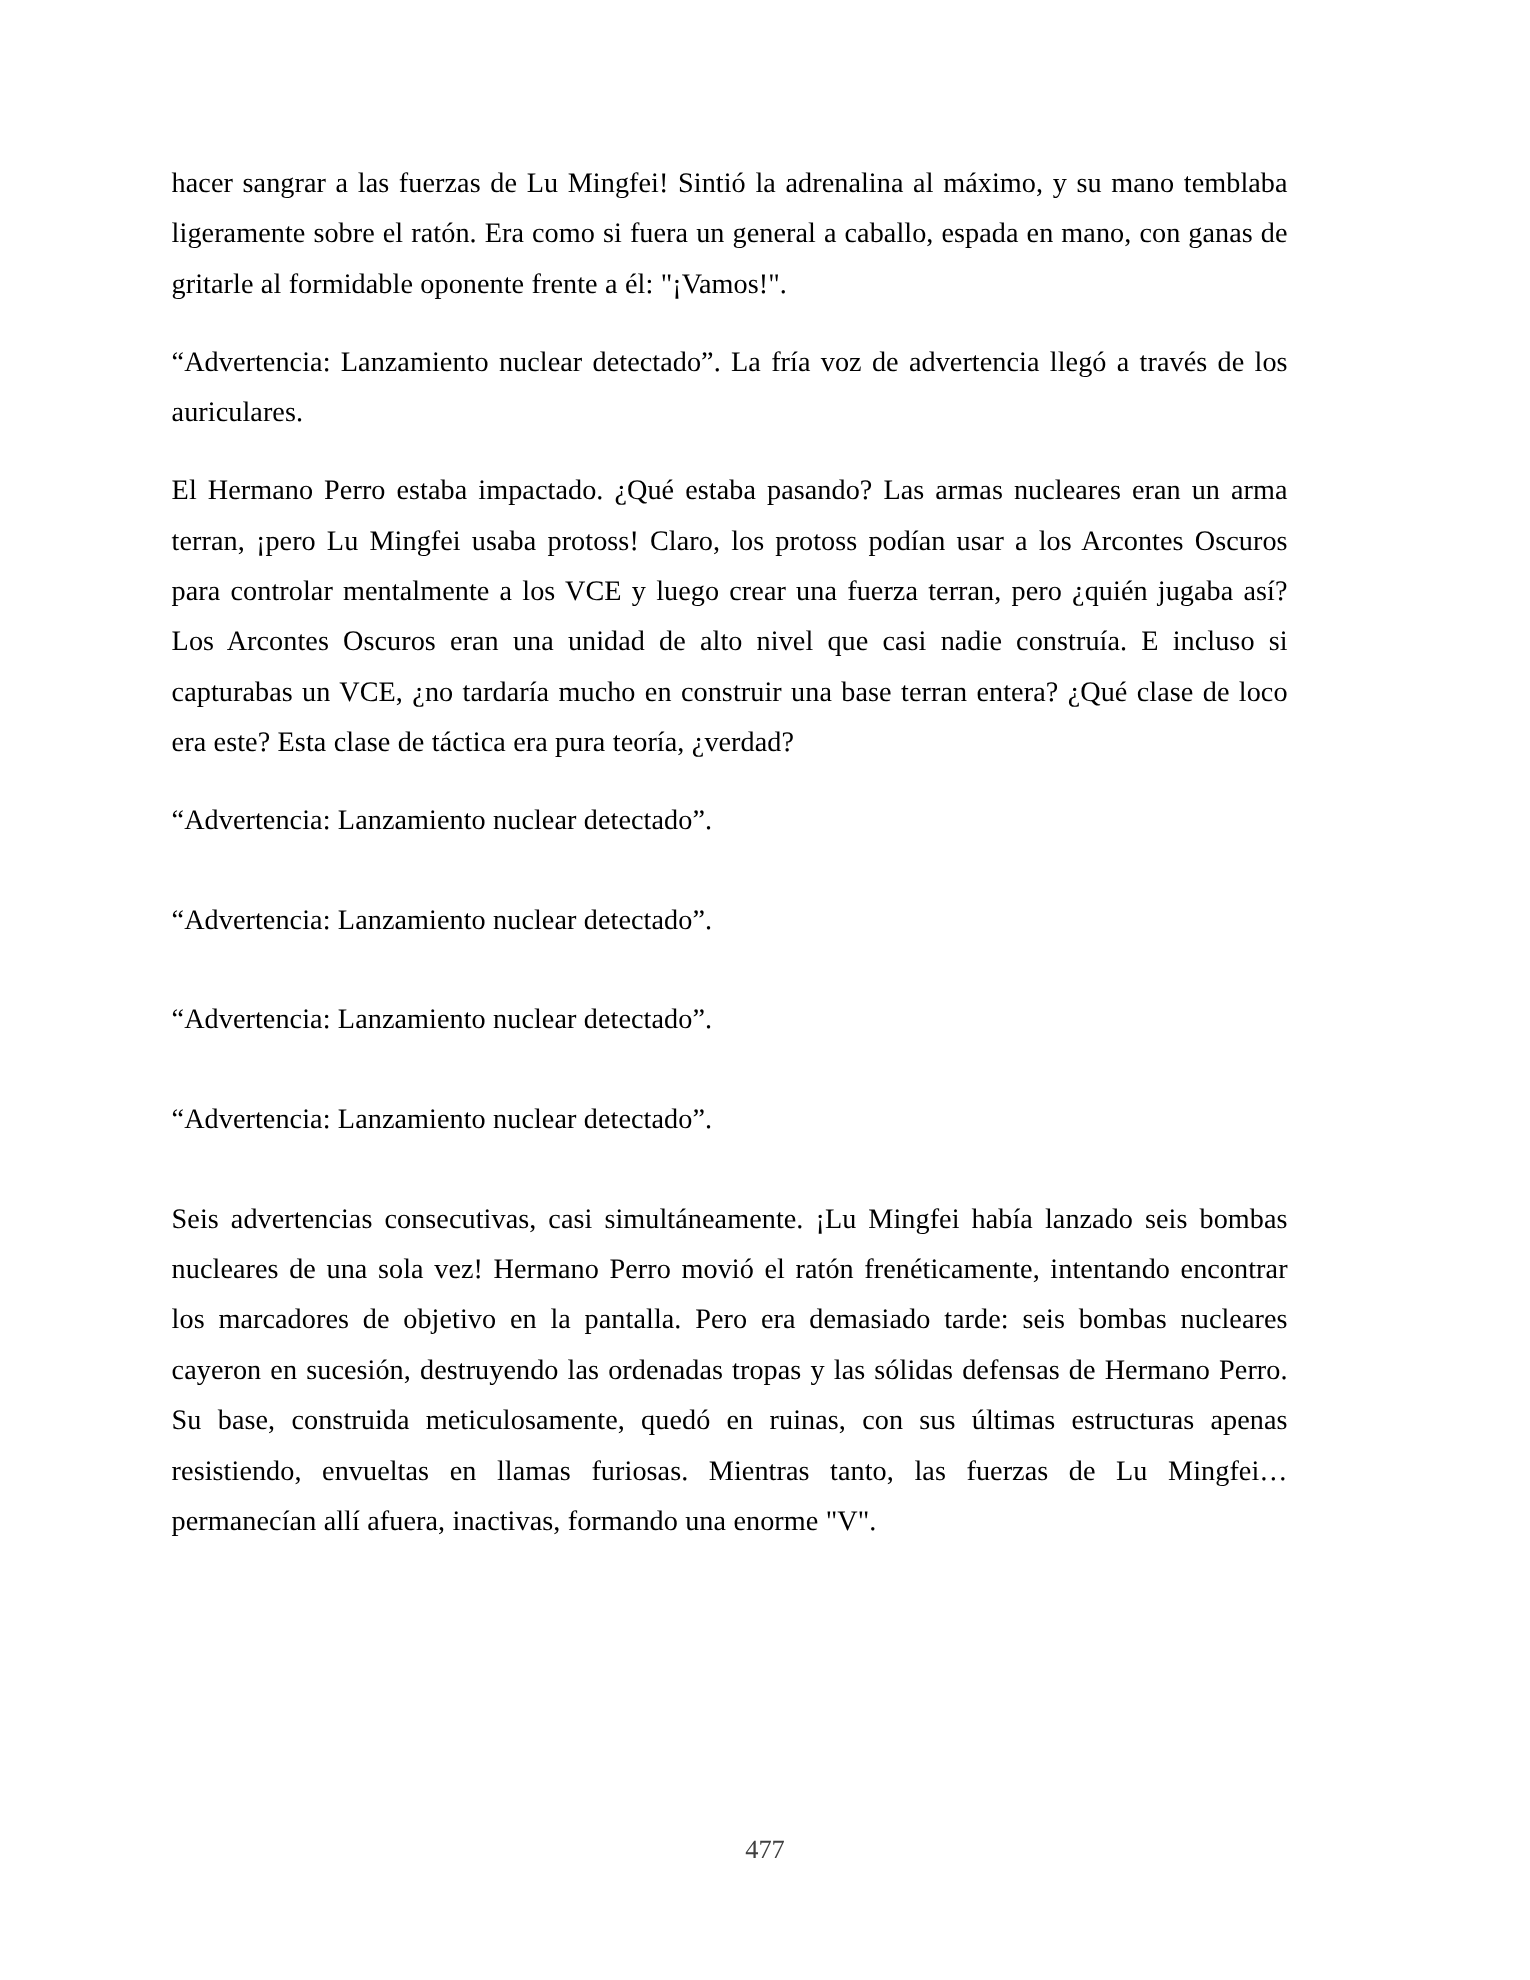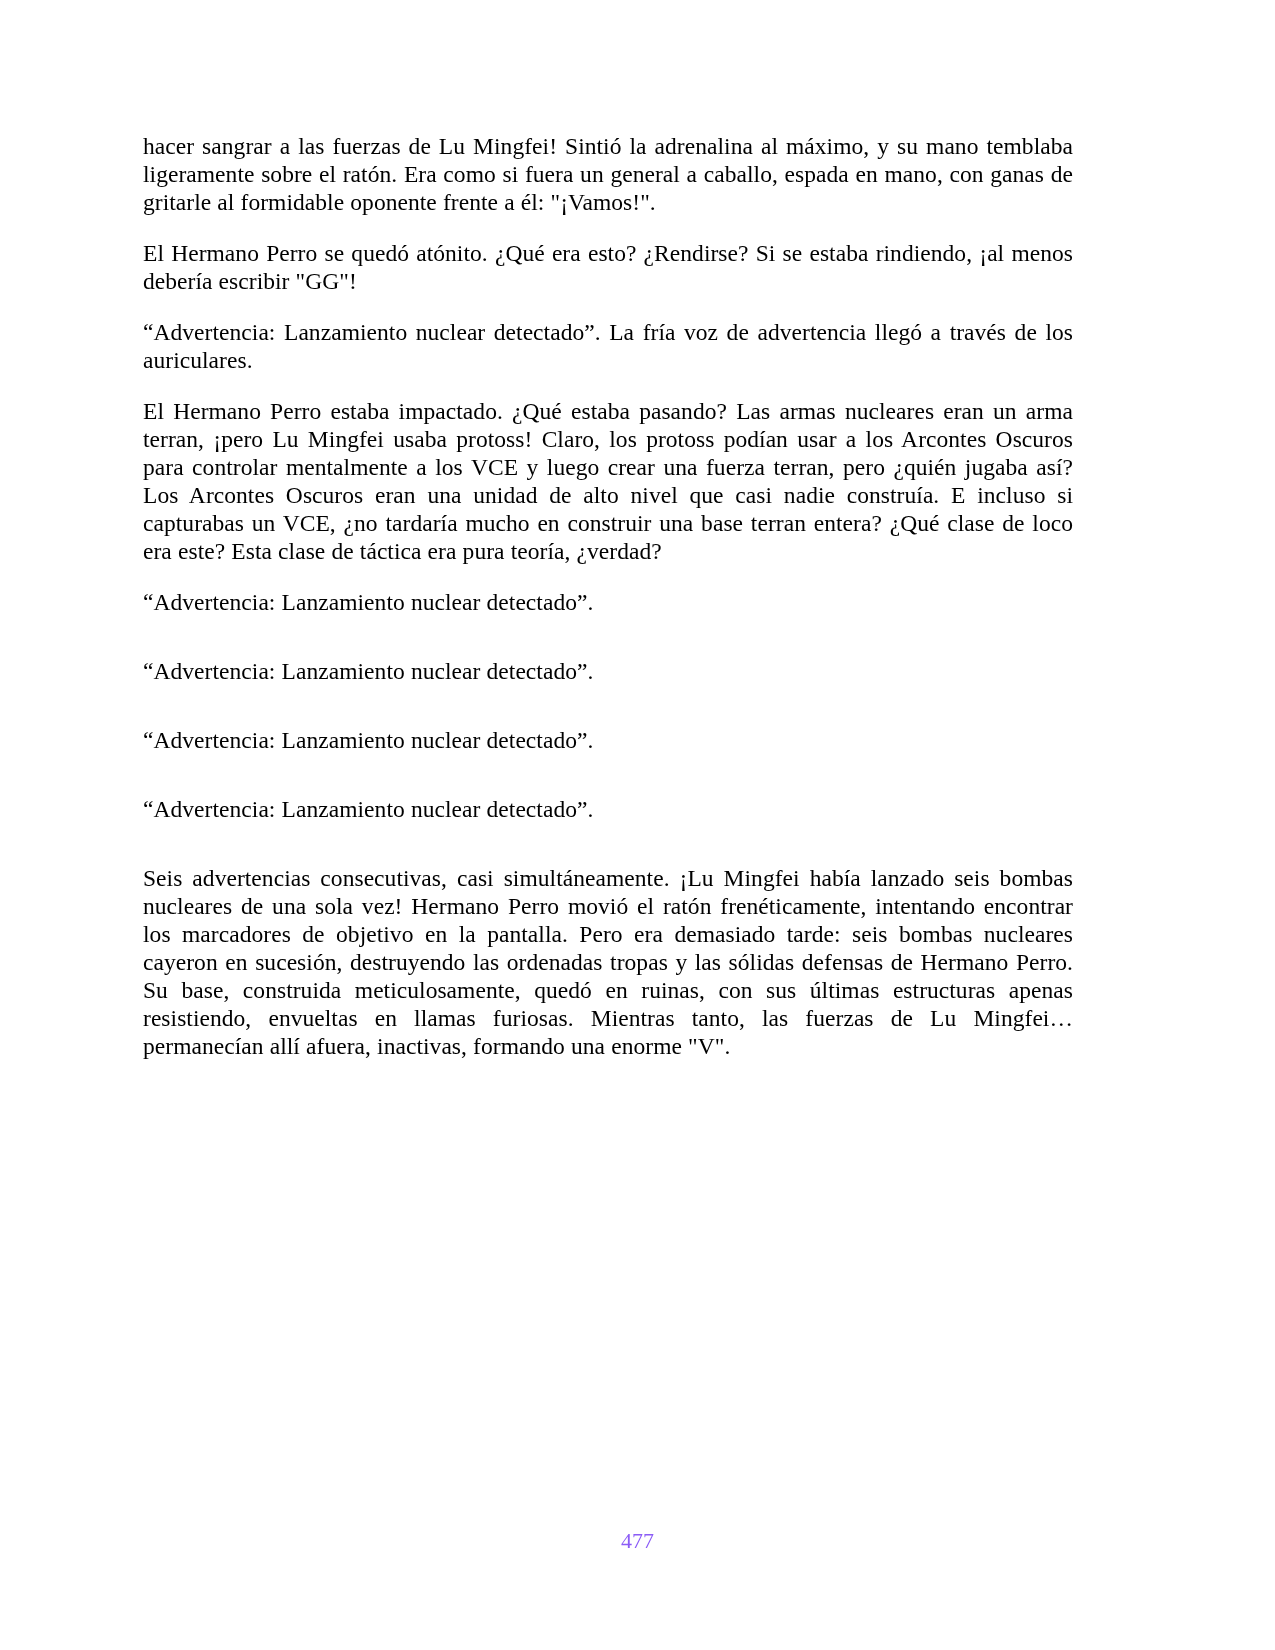--- a/index.html
+++ b/index.html
@@ -22,21 +22,21 @@
     overflow: hidden;
   }
   .content {
     position: absolute;
     left: 143px;
     top: 132px;
     width: 930px;
   }
   .para {
     font-size: 23.5px;
-    line-height: 28px;
+    line-height: 42px;
     text-align: justify;
     text-justify: inter-word;
     margin: 0 0 23px 0;
     letter-spacing: 0.05px;
     word-spacing: 0.2px;
     hyphens: none;
   }
   
   .para.single {
     text-align: left;
@@ -47,34 +47,33 @@
     margin-bottom: 41px;
   }
   .page-number {
     position: absolute;
     left: 0;
     right: 0;
     top: 1528px;
     text-align: center;
     font-size: 22px;
     font-family: "Liberation Serif", "DejaVu Serif", serif;
-    color: #8b5cf6;
+    color: #404040;
   }
 </style>
 </head>
 <body>
 
 <div class="page">
 
   <div class="content">
 
     <p class="para">hacer sangrar a las fuerzas de Lu Mingfei! Sintió la adrenalina al máximo, y su mano temblaba ligeramente sobre el ratón. Era como si fuera un general a caballo, espada en mano, con ganas de gritarle al formidable oponente frente a él: "¡Vamos!".</p>
 
 
-    <p class="para">El Hermano Perro se quedó atónito. ¿Qué era esto? ¿Rendirse? Si se estaba rindiendo, ¡al menos debería escribir "GG"!</p>
 
     <p class="para">“Advertencia: Lanzamiento nuclear detectado”. La fría voz de advertencia llegó a través de los auriculares.</p>
 
     <p class="para">El Hermano Perro estaba impactado. ¿Qué estaba pasando? Las armas nucleares eran un arma terran, ¡pero Lu Mingfei usaba protoss! Claro, los protoss podían usar a los Arcontes Oscuros para controlar mentalmente a los VCE y luego crear una fuerza terran, pero ¿quién jugaba así? Los Arcontes Oscuros eran una unidad de alto nivel que casi nadie construía. E incluso si capturabas un VCE, ¿no tardaría mucho en construir una base terran entera? ¿Qué clase de loco era este? Esta clase de táctica era pura teoría, ¿verdad?</p>
 
 
     <p class="para single">“Advertencia: Lanzamiento nuclear detectado”.</p>
 
     <p class="para single">“Advertencia: Lanzamiento nuclear detectado”.</p>
 

